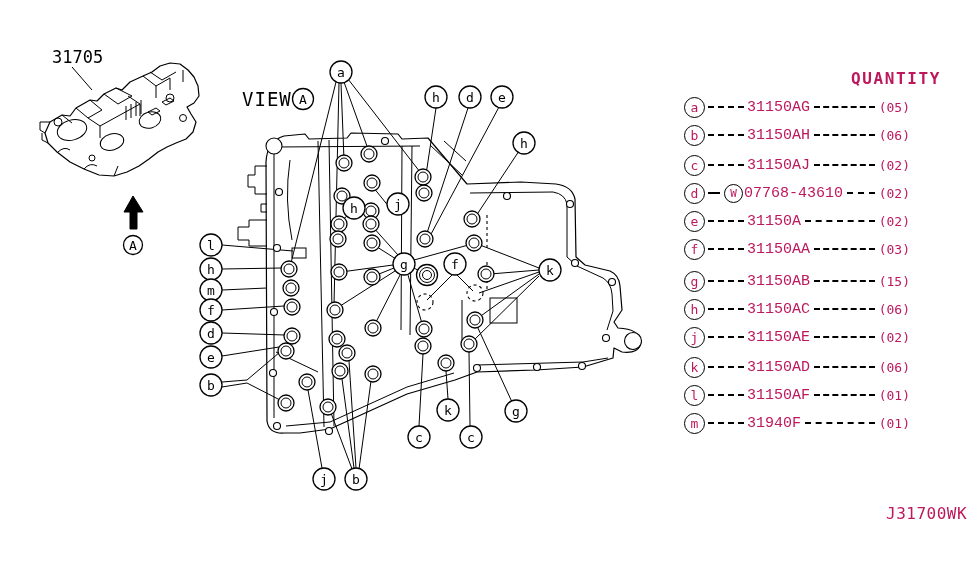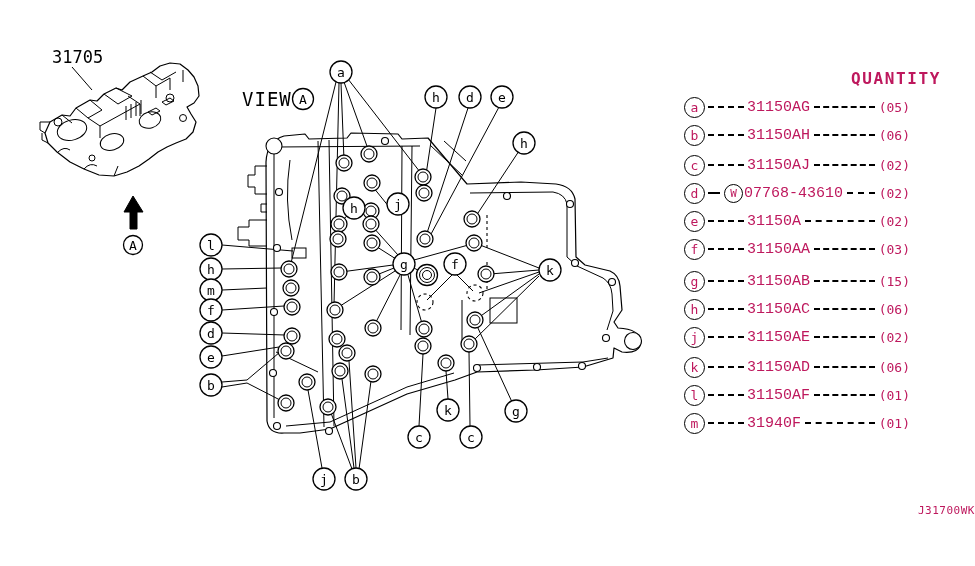--- a/index.html
+++ b/index.html
@@ -24,21 +24,21 @@
   .t-row{position:absolute;left:684px;width:226px;height:22px;display:flex;align-items:center;}
   .circ{flex:0 0 auto;width:19px;height:19px;border:1.4px solid #000;border-radius:50%;
         display:flex;align-items:center;justify-content:center;font-size:13px;line-height:1;}
   .wcirc{flex:0 0 auto;width:17px;height:17px;border:1.3px solid #000;border-radius:50%;
         display:flex;align-items:center;justify-content:center;font-size:11px;line-height:1;margin:0 1px;}
   .dash1{flex:0 0 auto;width:36px;border-top:2px dashed #000;margin:0 3px;}
   .has-prefix .dash1{width:12px;}
   .dash2{flex:1 1 auto;border-top:2px dashed #000;margin:0 4px;}
   .part{flex:0 0 auto;font-size:15px;white-space:nowrap;font-family:Liberation Mono, monospace;}
   .qty{flex:0 0 auto;font-size:13px;text-align:center;}
-  #footer-code{position:absolute;left:886px;top:504px;font-size:11px;letter-spacing:0.5px;margin-left:32px;}
+  #footer-code{position:absolute;left:886px;top:504px;font-size:16px;letter-spacing:0.5px;}
 </style>
 </head>
 <body>
 
 <div id="stage">
 
 <svg width="975" height="566" viewBox="0 0 975 566">
 
   <g>
     <path class="ln" d="M45,133 L50,122 62,115 70,116 76,108 90,100 97,101 104,94 116,88 122,90 130,82 143,76 152,72 160,66 170,63 180,64 188,70 194,77 198,86 199,96 194,103 187,107 191,114 196,122 193,132 186,139 176,143 167,147 158,152 149,159 139,166 127,172 114,176 99,175 84,169 70,162 57,152 48,143 Z"></path>

